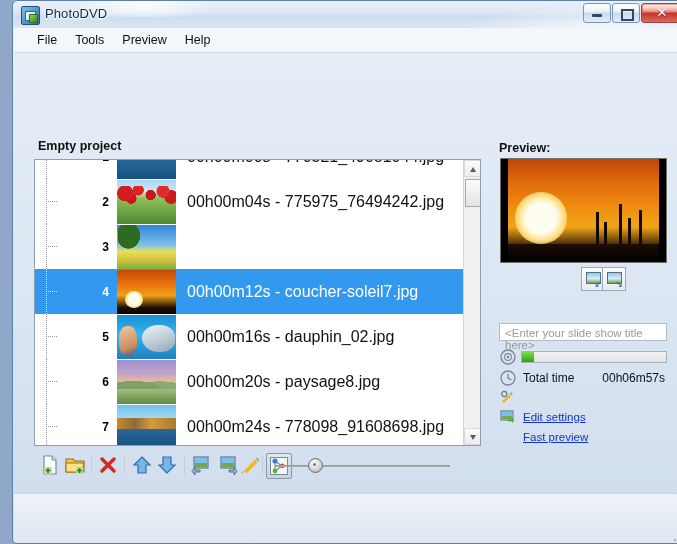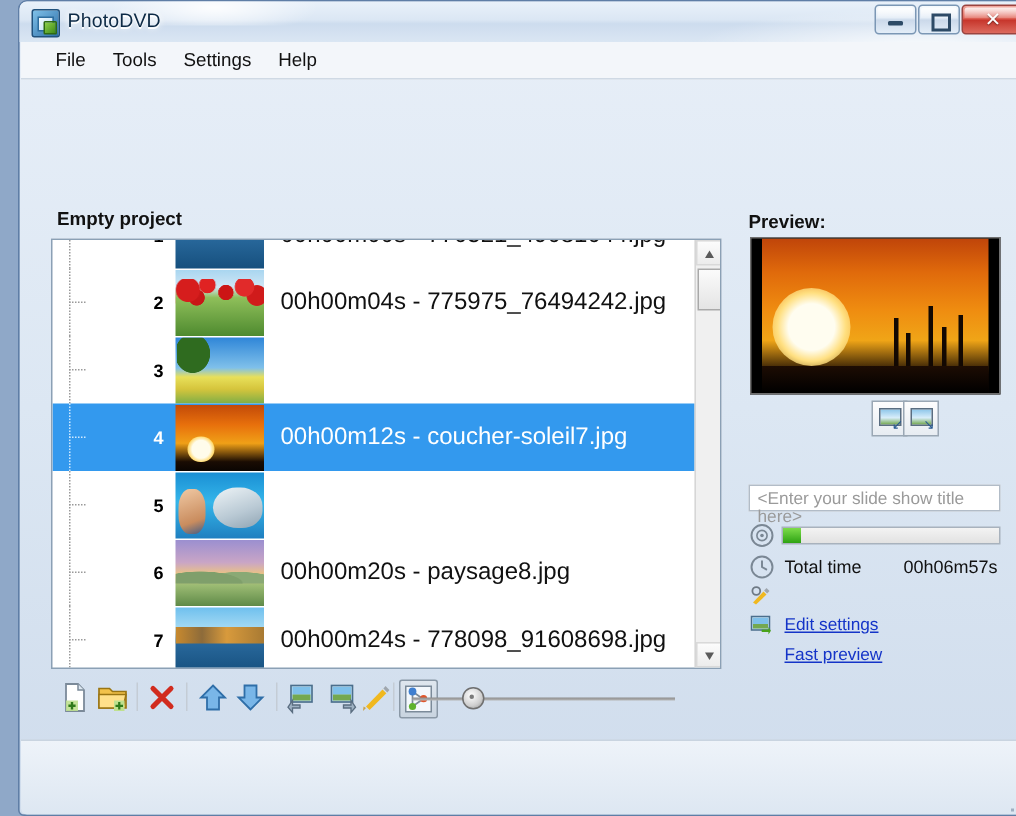--- a/index.html
+++ b/index.html
@@ -253,21 +253,21 @@
       <div class="wb close">
         <div class="gl"></div>
         <div class="x-g">✕</div>
       </div>
     </div>
   </div>
 
   <div class="menubar">
     <div class="menu-item">File</div>
     <div class="menu-item">Tools</div>
-    <div class="menu-item">Settings</div>
+    <div class="menu-item">Preview</div>
     <div class="menu-item">Help</div>
   </div>
 
 
   <div class="proj-label">Empty project</div>
   <div class="prev-label">Preview:</div>
 
   <div class="listbox">
     <div class="rows">
 
@@ -295,20 +295,21 @@
         <div class="indent"></div>
         <div class="rownum">4</div>
         <div class="thumb t-sunset"></div>
         <div class="rowtext">00h00m12s - coucher-soleil7.jpg</div>
       </div>
 
       <div class="row">
         <div class="indent"></div>
         <div class="rownum">5</div>
         <div class="thumb t-dolphin"></div>
+        <div class="rowtext">00h00m16s - dauphin_02.jpg</div>
       </div>
 
       <div class="row">
         <div class="indent"></div>
         <div class="rownum">6</div>
         <div class="thumb t-mount"></div>
         <div class="rowtext">00h00m20s - paysage8.jpg</div>
       </div>
 
       <div class="row">

